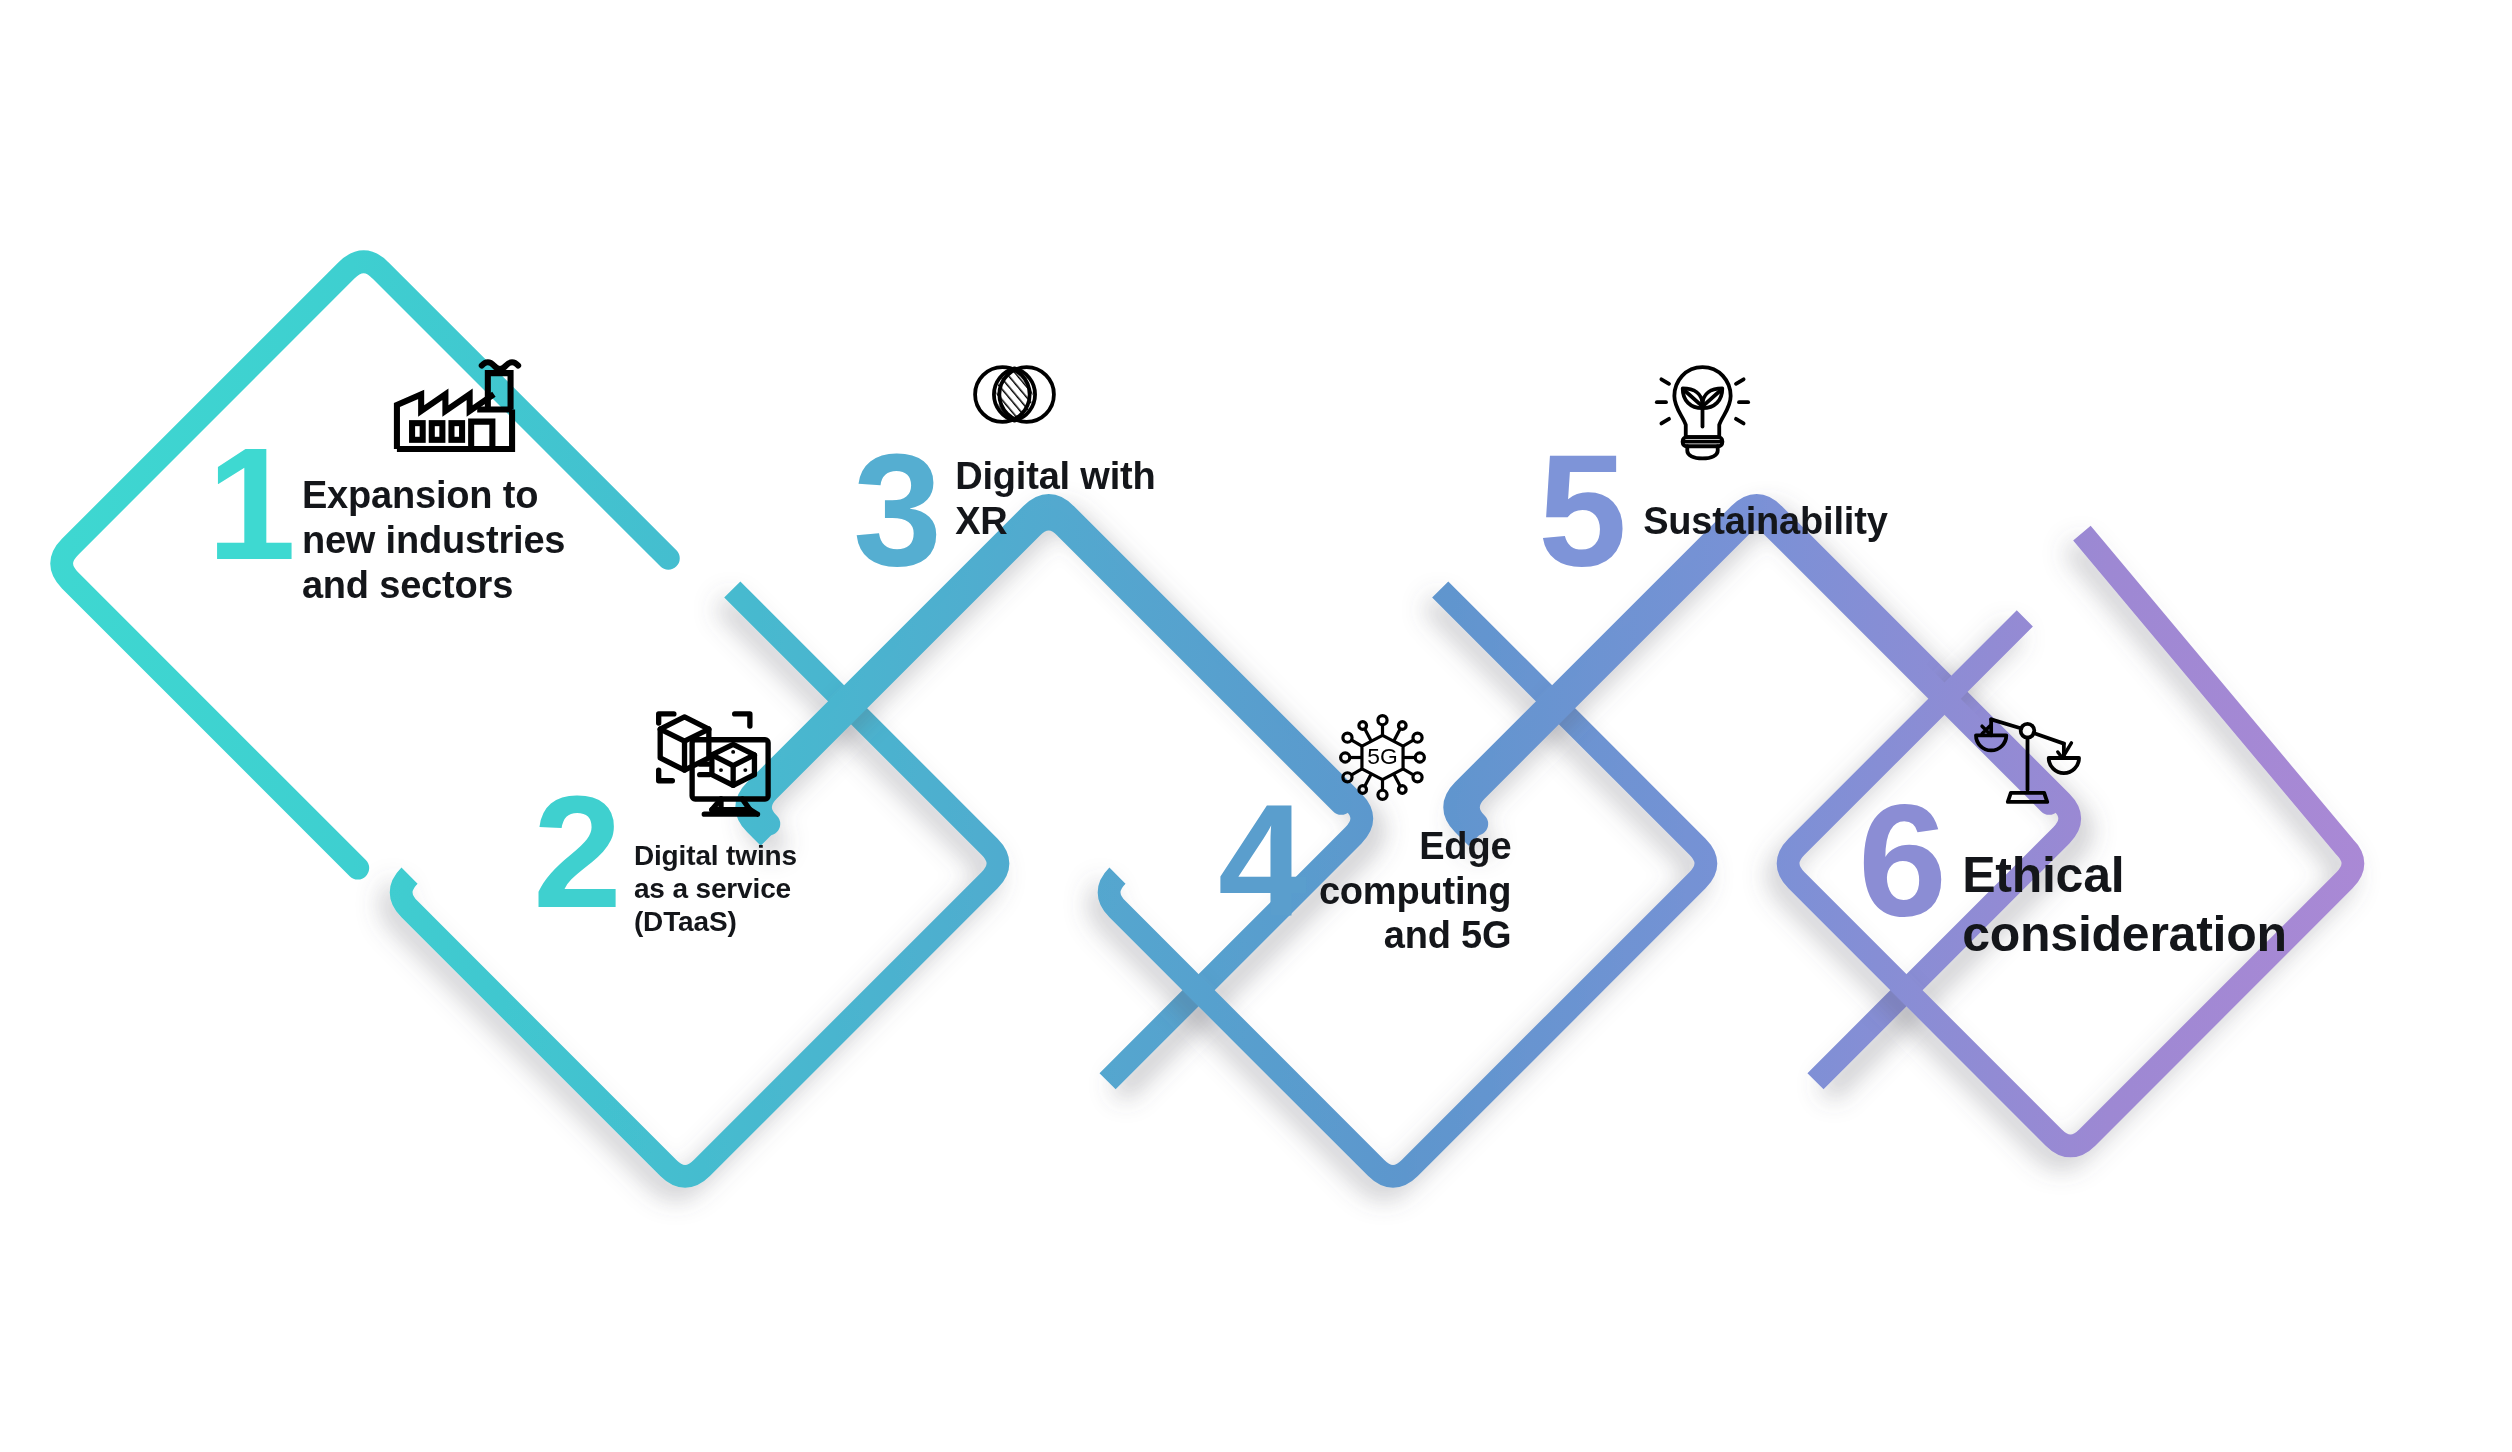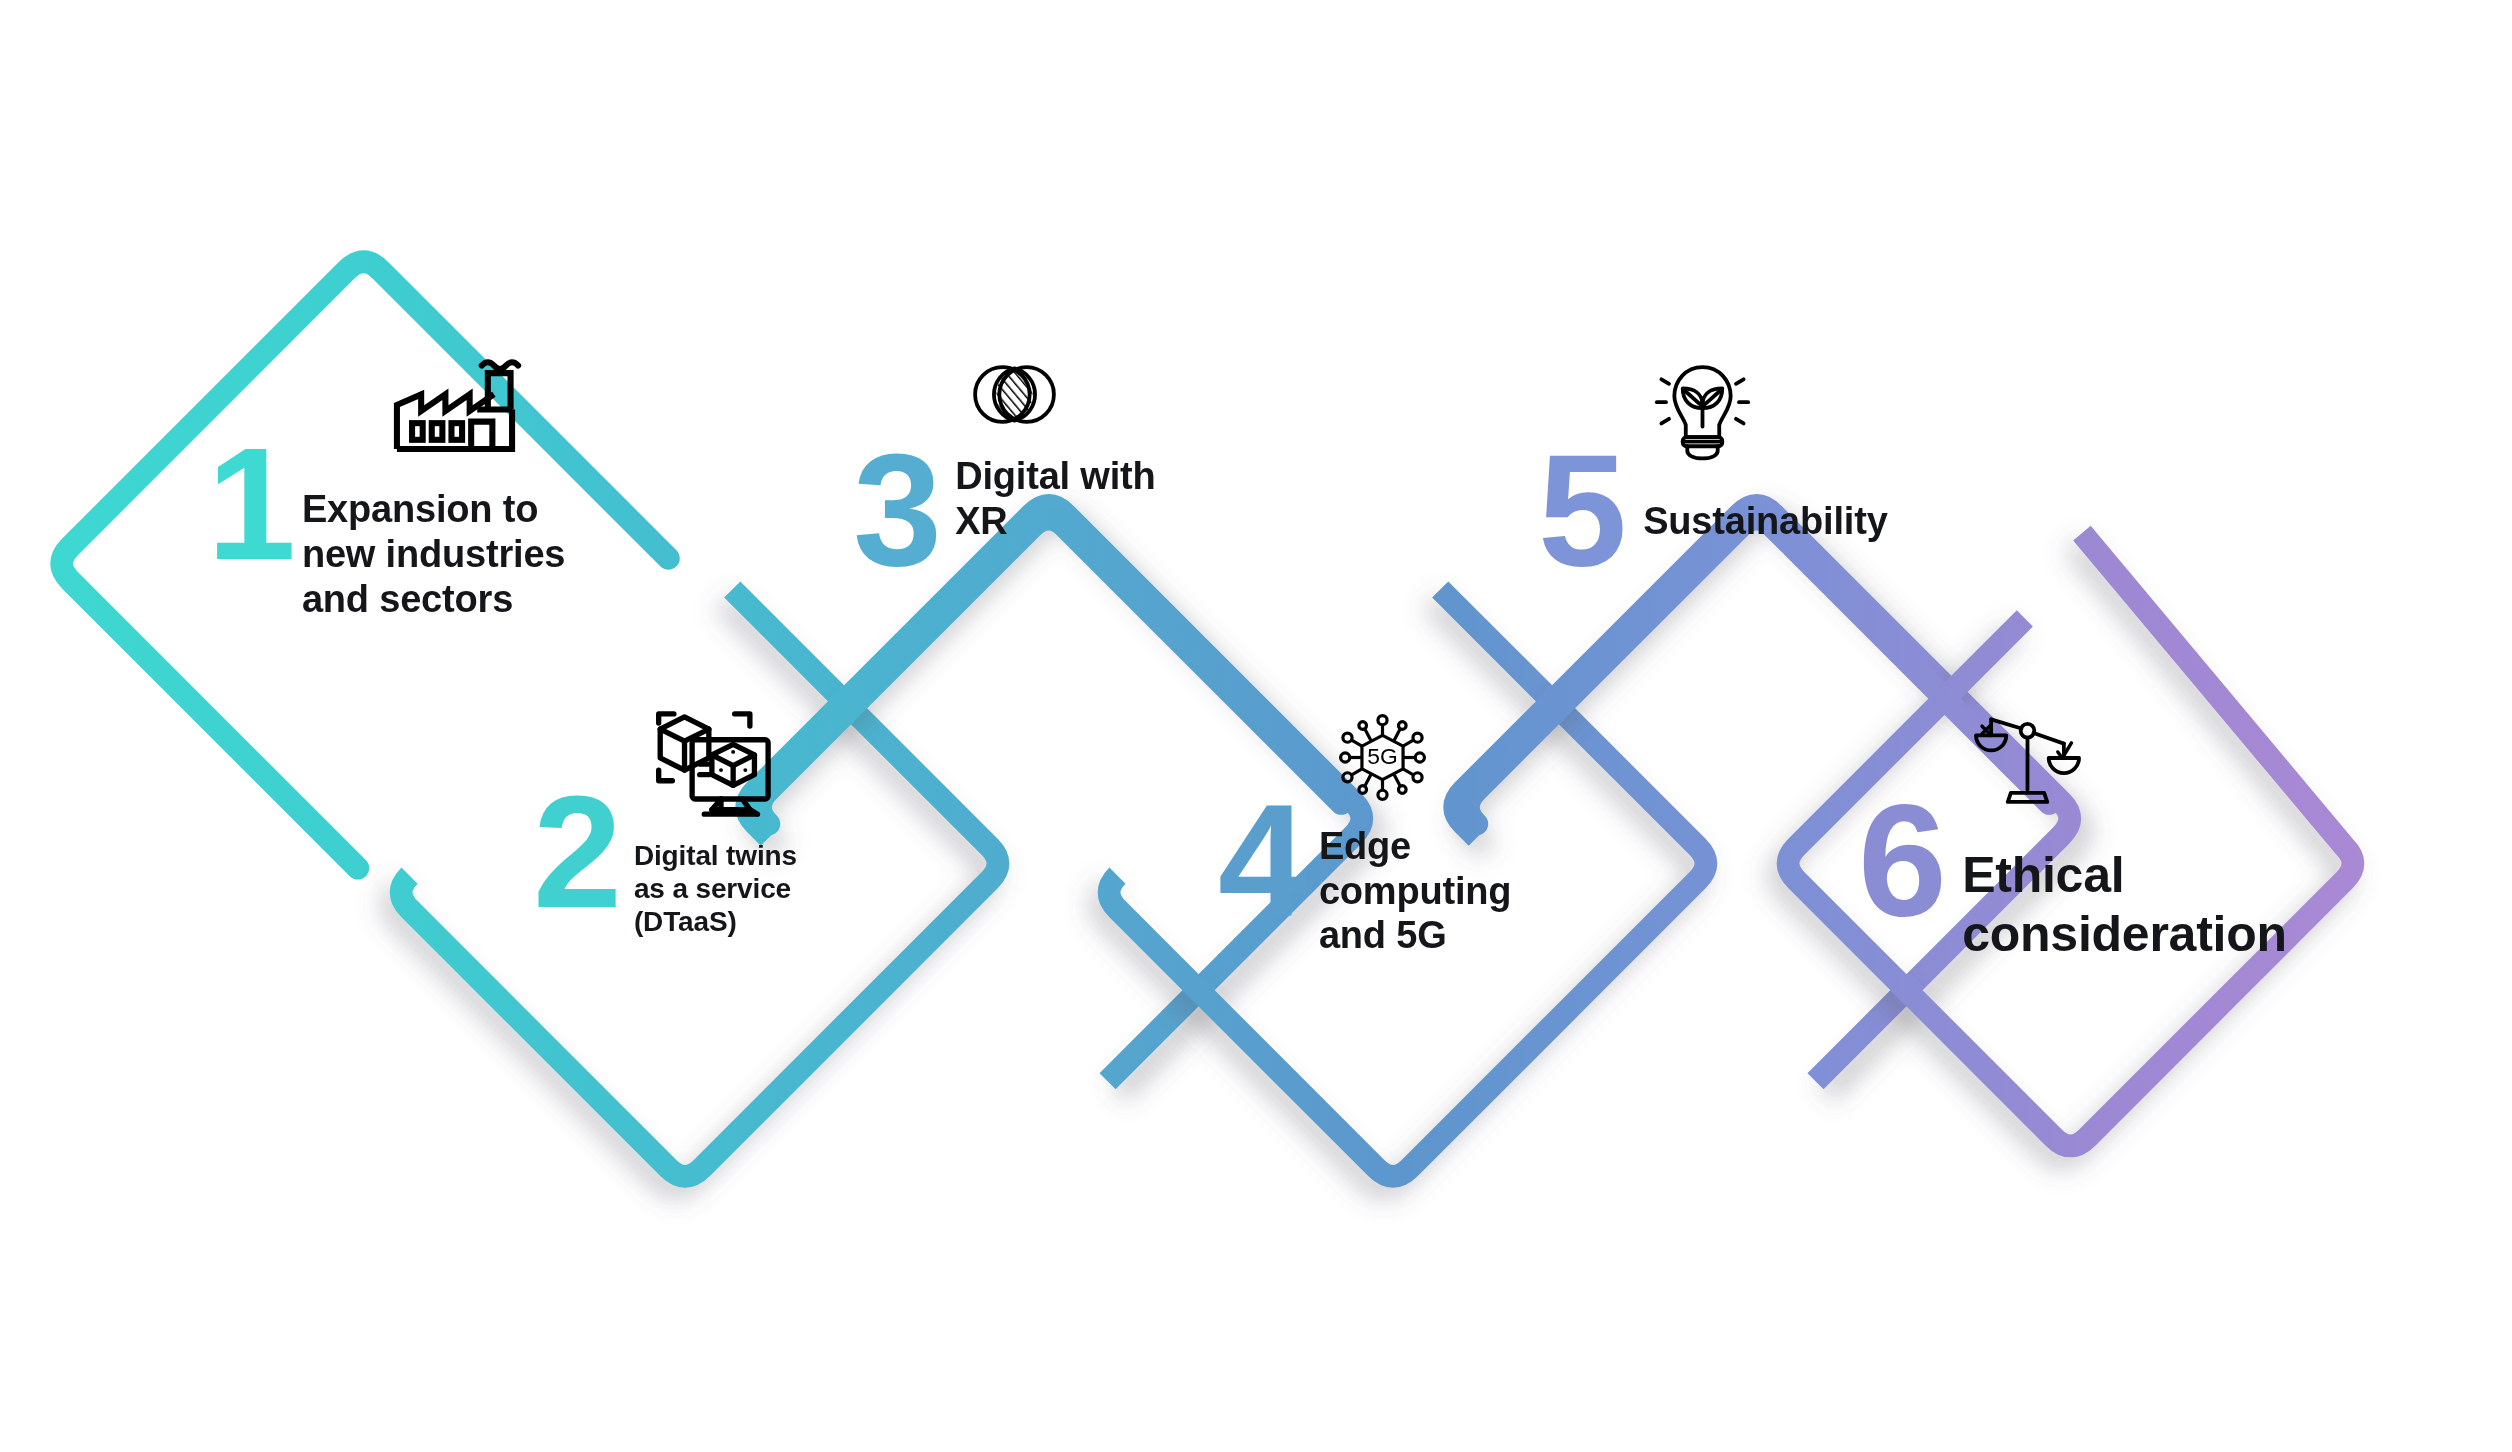--- a/index.html
+++ b/index.html
@@ -141,21 +141,21 @@
             <path d="M134 68 V20 H164 V68"></path>
             <path d="M166 68 H120"></path>
             <rect x="34" y="86" width="14" height="22"></rect>
             <rect x="60" y="86" width="14" height="22"></rect>
             <rect x="86" y="86" width="14" height="22"></rect>
             <path d="M112 120 V84 H140 V120"></path>
             <path d="M126 10 q8 -9 16 0 q8 9 16 0 q8 -9 16 0" stroke-linecap="round"></path>
           </g>
         </svg>
       </div>
-      <div class="label" style="font-size:38px;margin-top:14px;">Expansion to
+      <div class="label" style="font-size:38px;">Expansion to
 new industries
 and sectors</div>
     </div>
   </div>
 
   <div class="cell" style="left:533px;top:700px;width:472px;">
     <div class="num" style="font-size:160px;color:#3fd0cf;margin-right:16.7px;margin-top:90px;">2</div>
     <div class="txtcol">
       <div class="icon" style="margin-left:10.7px;margin-bottom:13.7px;">
         <svg width="133" height="122" viewBox="0 0 175 160">
@@ -244,21 +244,21 @@
             <path d="M80 43 L88 28"></path>
               <circle cx="91" cy="23" r="5"></circle>
             <path d="M50 87 L42 102"></path>
               <circle cx="39" cy="107" r="5"></circle>
             <path d="M80 87 L88 102"></path>
               <circle cx="91" cy="107" r="5"></circle>
           </g>
           <text x="65" y="74" text-anchor="middle" font-family="Liberation Sans, sans-serif" font-size="30" fill="#000">5G</text>
         </svg>
       </div>
-      <div class="label" style="font-size:38px;">Edge
+      <div class="label" style="font-size:38px;text-align:right;">Edge
 computing
 and 5G</div>
     </div>
   </div>
 
   <div class="cell" style="left:1538px;top:358px;width:487px;">
     <div class="num" style="font-size:160px;color:#7e94d8;margin-right:21px;margin-top:90px;">5</div>
     <div class="txtcol">
       <div class="icon" style="margin-left:6px;margin-bottom:33px;">
         <svg width="107" height="105" viewBox="0 0 140 138">

